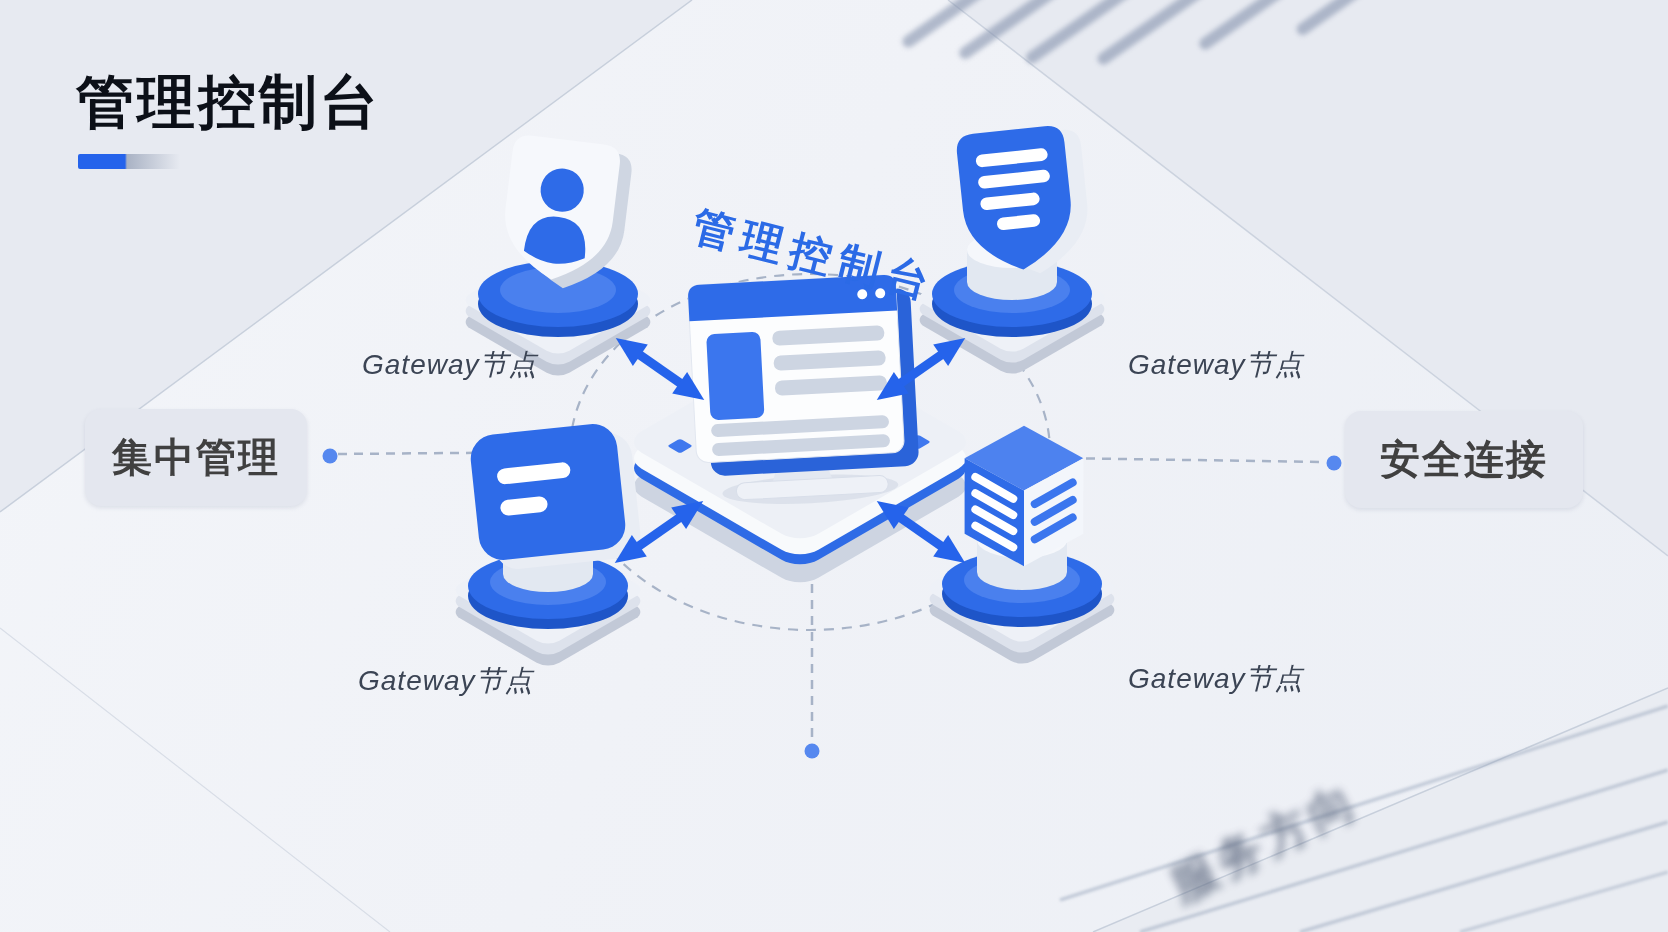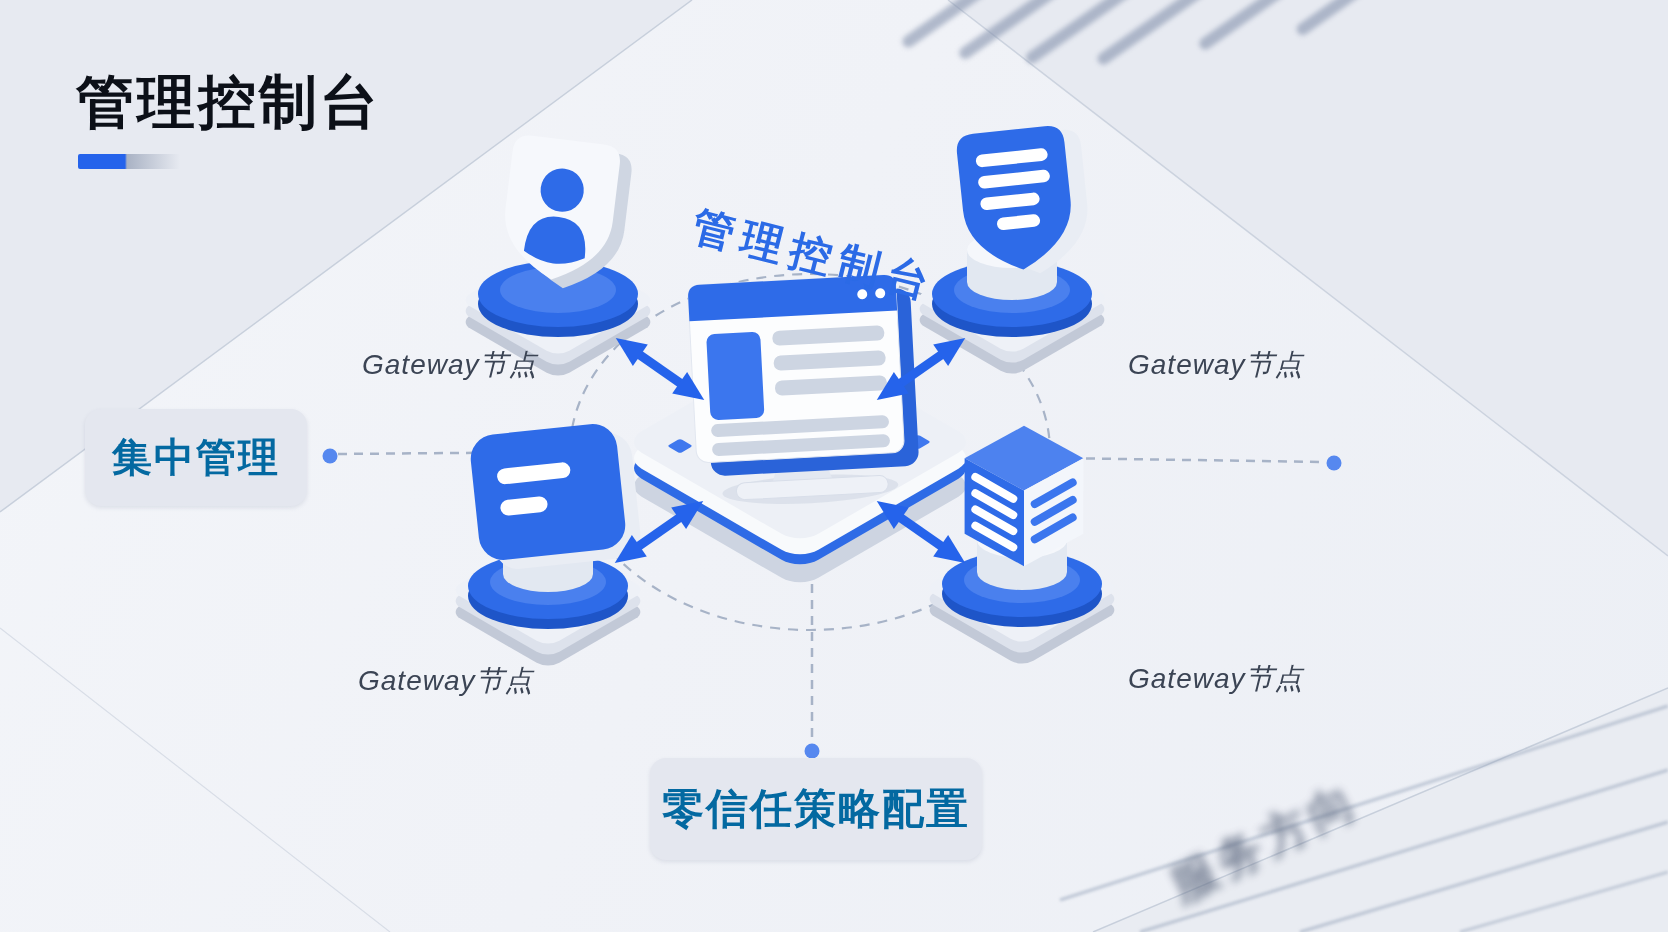--- a/index.html
+++ b/index.html
@@ -16,21 +16,21 @@
     position:absolute; left:76px; top:64px;
     font-size:58px; font-weight:900; color:#0c1018; letter-spacing:3px;
   }
   .accent-bar {
     position:absolute; left:78px; top:154px; width:102px; height:15px; border-radius:2px;
     background:linear-gradient(90deg,#2563eb 0%,#2563eb 46%,#a9b2c4 48%,rgba(169,178,196,0) 100%);
   }
 
   .pill {
     position:absolute; display:flex; align-items:center; justify-content:center;
-    background:#e4e7ef; border-radius:16px; color:#0369a1; font-weight:700;
+    background:#e4e7ef; border-radius:16px; color:#404040; font-weight:700;
     box-shadow:0 2px 4px rgba(120,132,160,.18);
     letter-spacing:2px;
   }
   .pill-left  { left:85px;  top:409px; width:222px; height:97px;  font-size:40px; }
   .pill-right { left:1345px;top:411px; width:238px; height:97px;  font-size:40px; }
   .pill-bottom{ left:650px; top:758px; width:332px; height:102px; font-size:42px; }
 
   .gw-label {
     position:absolute; font-size:28px; color:#3b4454; letter-spacing:1px; white-space:nowrap;font-style:italic;
   }
@@ -255,16 +255,16 @@
   <div class="accent-bar"></div>
 
   <div class="center-label">管理控制台</div>
 
   <div class="gw-label gw-tl">Gateway节点</div>
   <div class="gw-label gw-tr">Gateway节点</div>
   <div class="gw-label gw-bl">Gateway节点</div>
   <div class="gw-label gw-br">Gateway节点</div>
 
   <div class="pill pill-left">集中管理</div>
-  <div class="pill pill-bottom">零信任策略配置</div>
+  <div class="pill pill-right">安全连接</div>
 
   <div class="watermark">服务方向</div>
 </div>
 
 </body></html>

